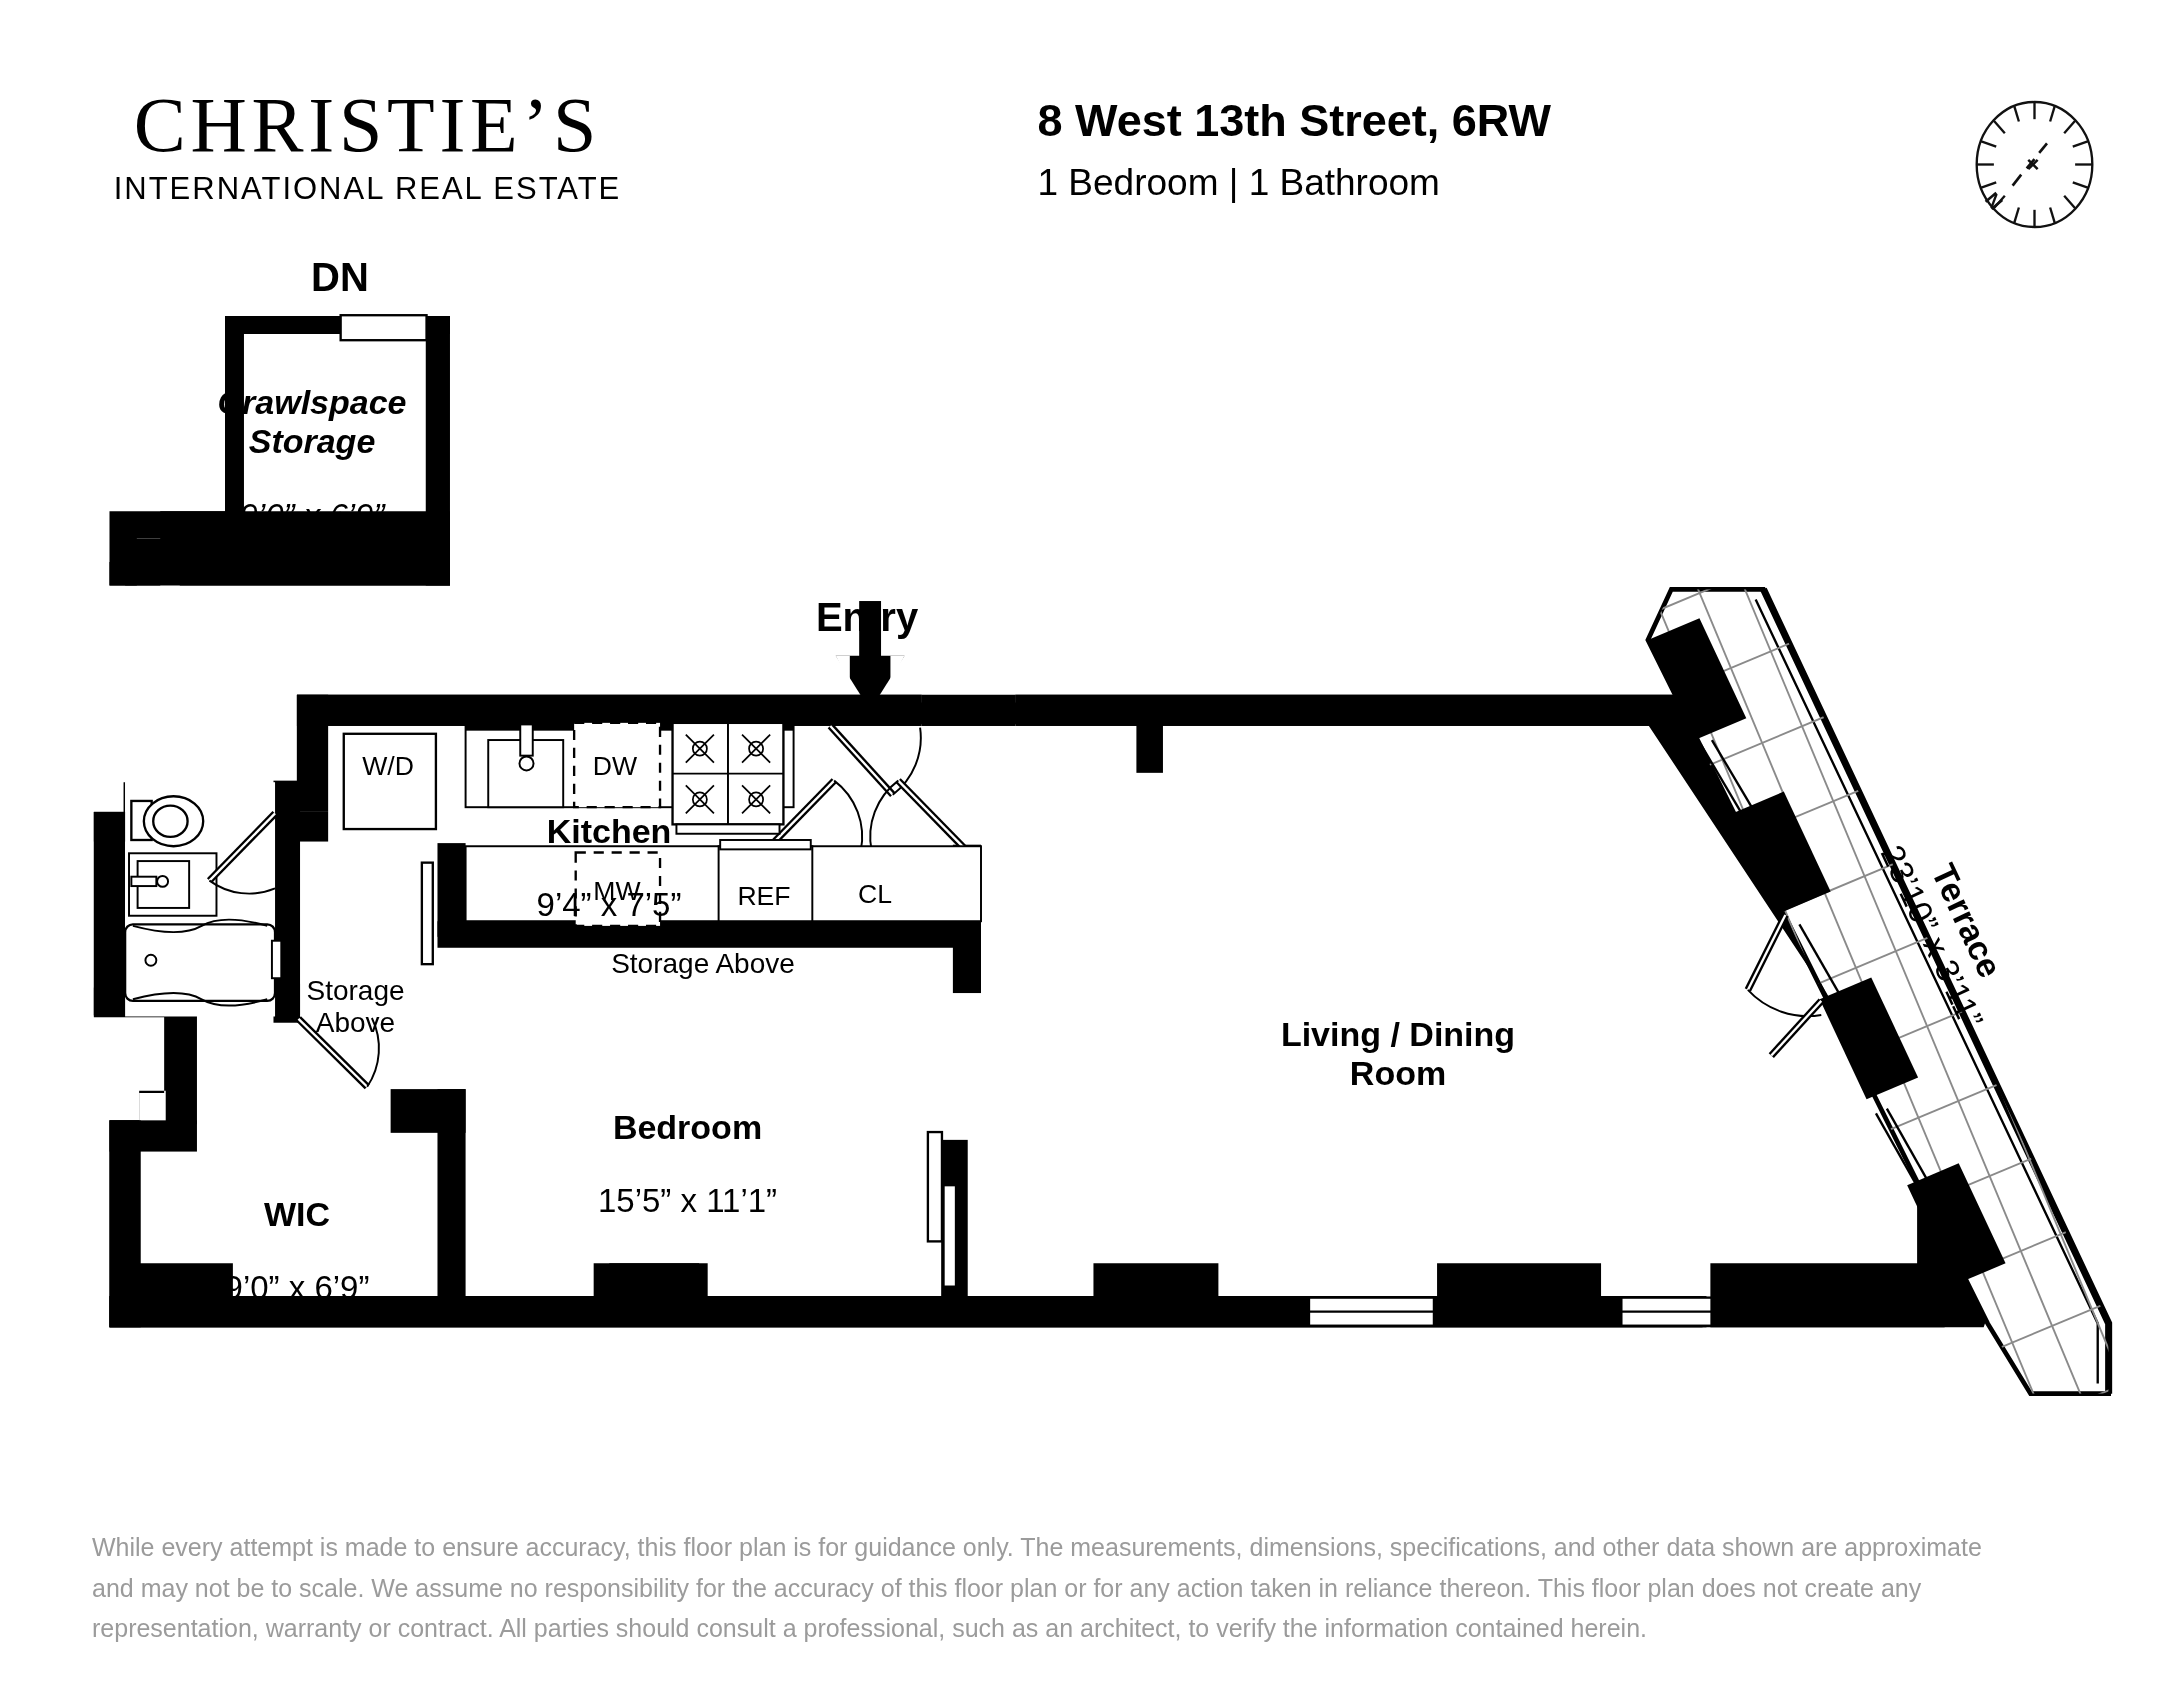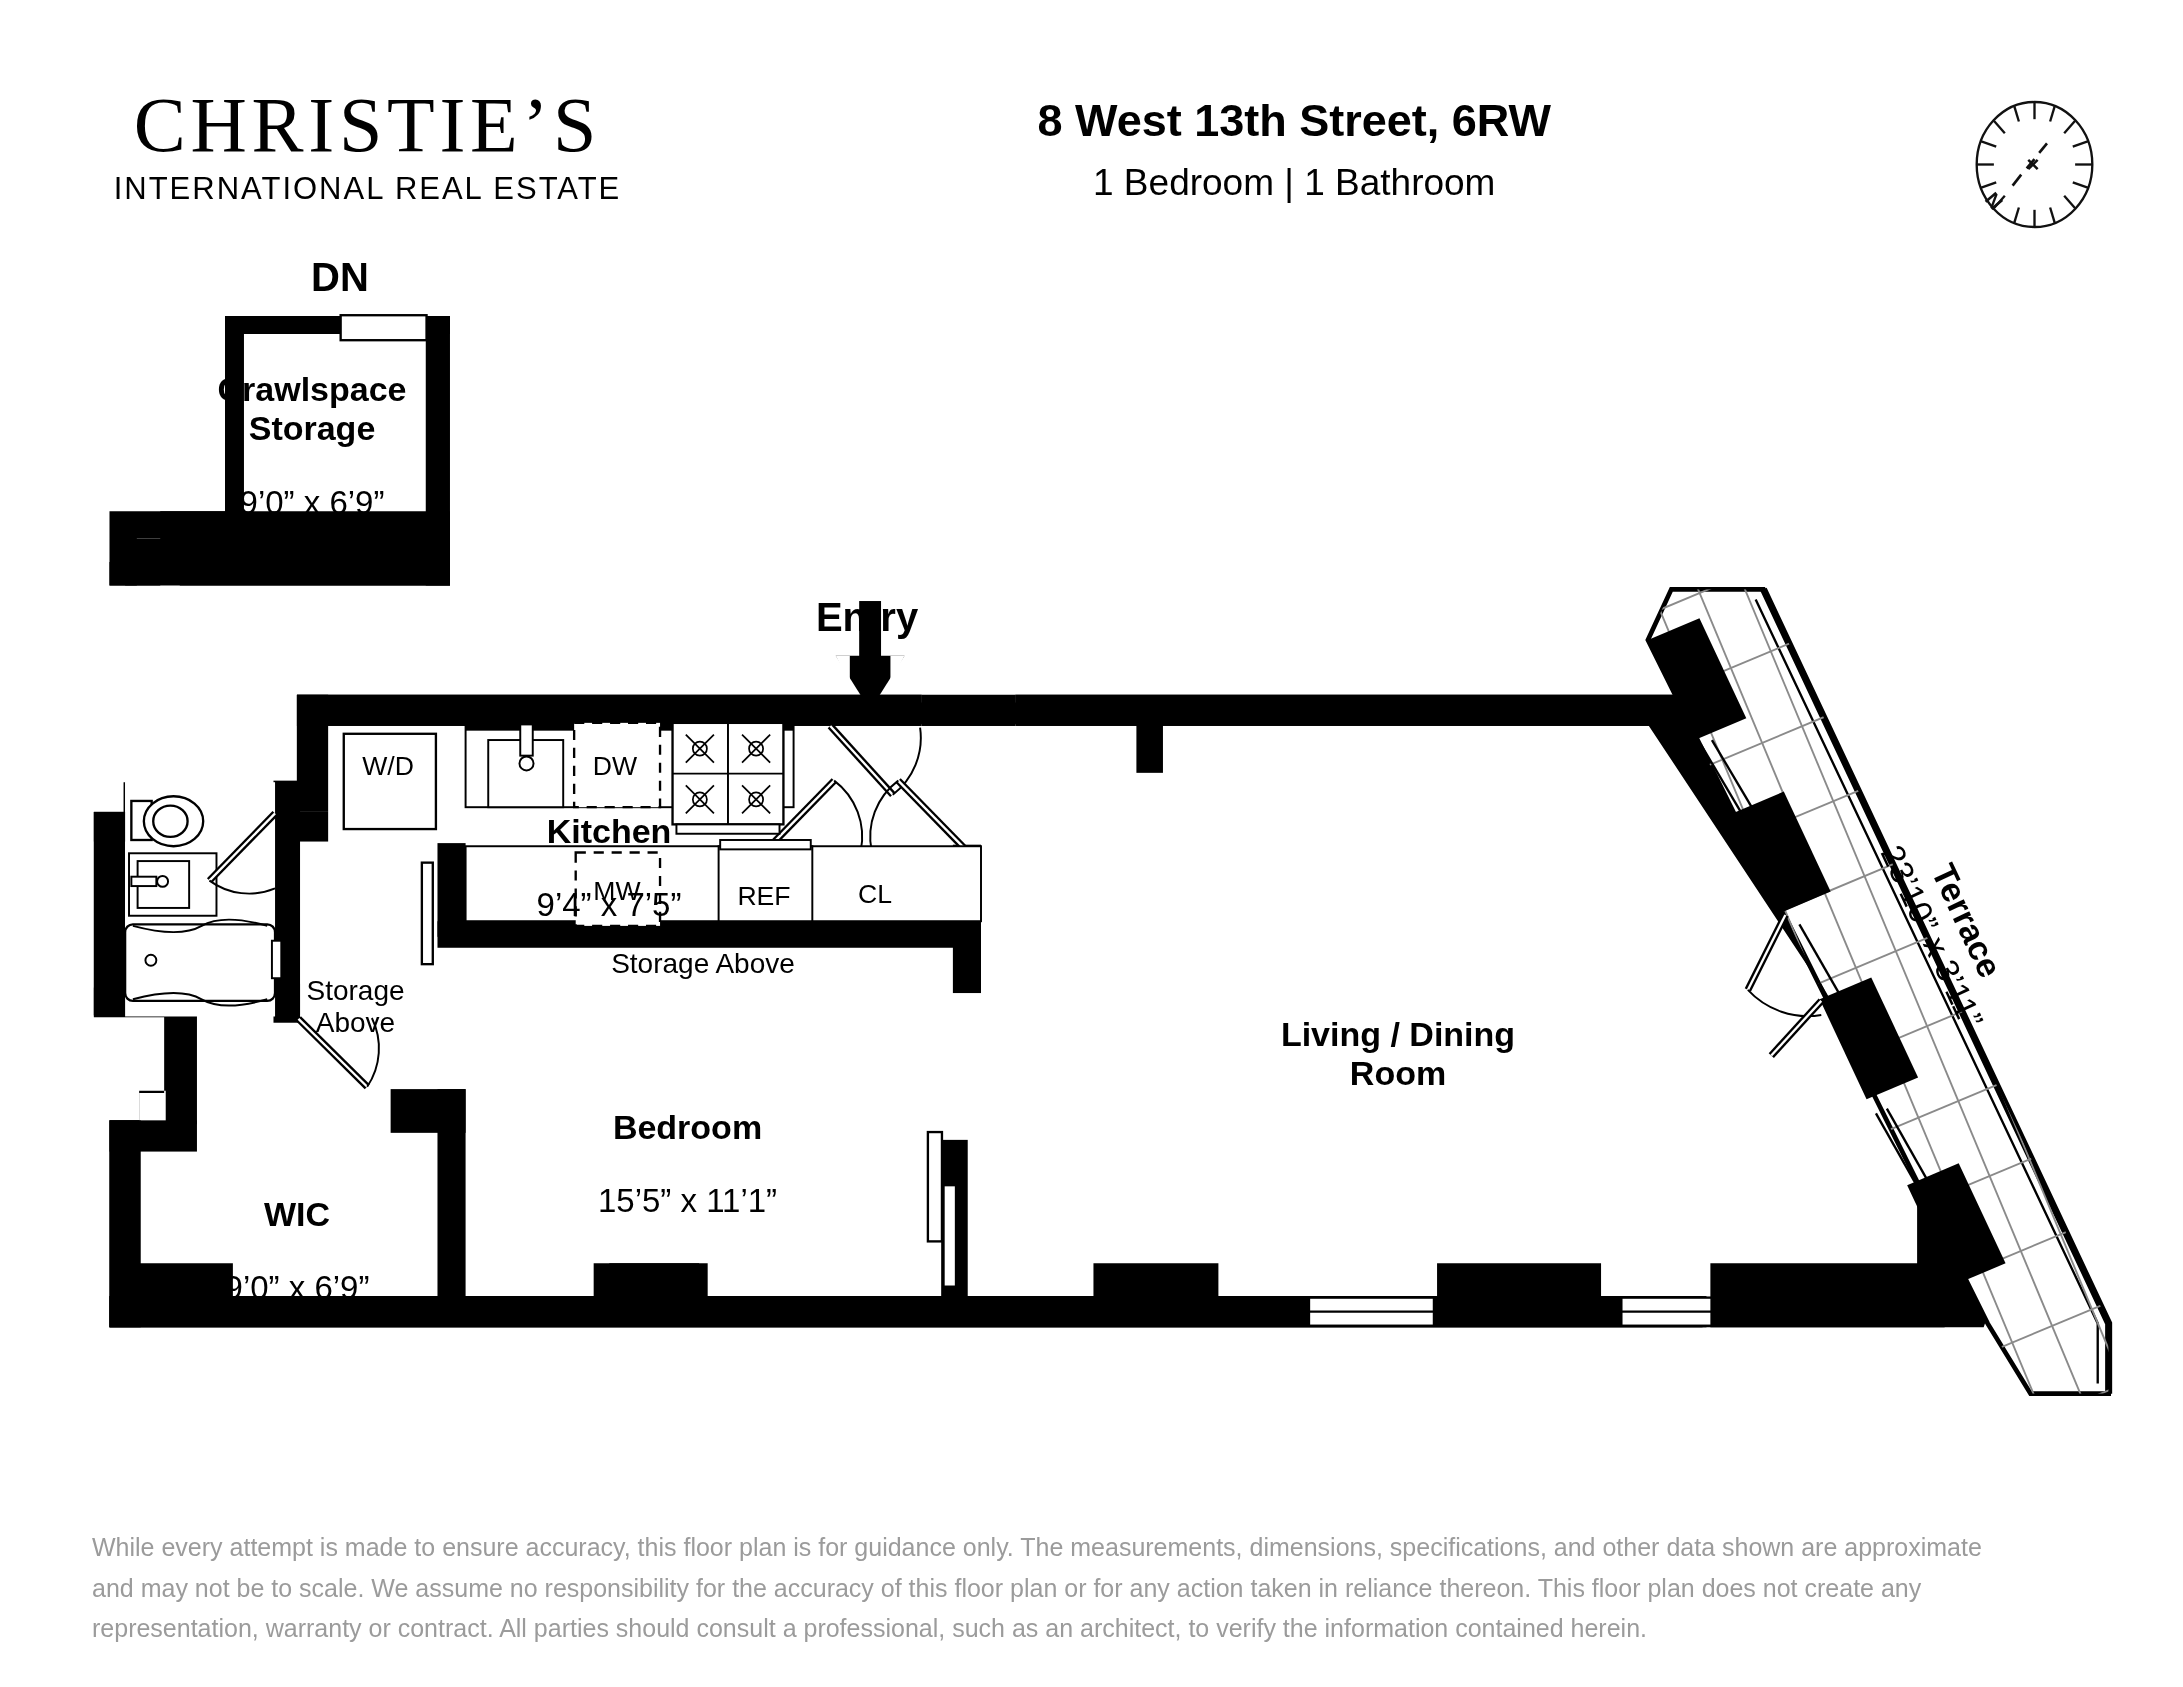--- a/index.html
+++ b/index.html
@@ -4,21 +4,21 @@
 <style>
   html,body{margin:0;padding:0;background:#fff;}
   body{width:2183px;height:1687px;position:relative;font-family:"Liberation Sans",sans-serif;color:#000;overflow:hidden;}
 
   
   #header{position:absolute;left:0;top:0;width:1785px;height:234px;}
   #brand{position:absolute;left:94px;top:86px;width:547px;text-align:center;}
   #brand .b1{font-family:"Liberation Serif",serif;font-size:78px;letter-spacing:4.7px;line-height:1.0;white-space:nowrap;}
   #brand .b2{font-family:"Liberation Sans",sans-serif;font-size:31px;letter-spacing:2px;line-height:1.1;margin-top:8px;white-space:nowrap;}
 
-  #titleblock{position:absolute;right:234px;top:94px;text-align:center;}
+  #titleblock{position:absolute;right:234px;top:94px;text-align:left;}
   #titleblock .t1{font-size:45px;font-weight:bold;line-height:1.2;white-space:nowrap;}
   #titleblock .t2{font-size:37px;font-weight:normal;line-height:1.3;margin-top:11px;white-space:nowrap;}
 
   #compass{position:absolute;left:1972px;top:98px;width:125px;height:133px;}
 
   
   #plan{position:absolute;left:0;top:234px;width:2183px;height:1187px;}
 
   
   .lbl{position:absolute;text-align:center;line-height:1.16;white-space:nowrap;}
@@ -342,21 +342,21 @@
     <polygon points="1070,540 1158,540 1114,610" fill="#000"></polygon>
     <polygon points="1070,540 1088,540 1088,575" fill="#fff"></polygon>
     <polygon points="1140,540 1158,540 1140,575" fill="#fff"></polygon>
   </g>
 </svg>
 
 <div class="lbl sz-tag" style="left:254px;top:254px;width:172px;">
   <span>DN</span>
 </div>
 
-<div class="lbl sz-room" style="left:148px;top:370px;width:328px;">
+<div class="lbl sz-room" style="left:148px;top:383px;width:328px;font-style:italic;">
   <div class="nm">Crawlspace</div>
   <div class="nm">Storage</div>
   <div class="dim">9’0” x 6’9”</div>
 </div>
 
 <div class="lbl sz-tag" style="left:789px;top:594px;width:156px;">
   <span>Entry</span>
 </div>
 
 <div class="lbl sz-appl" style="left:337px;top:751px;width:102px;">

